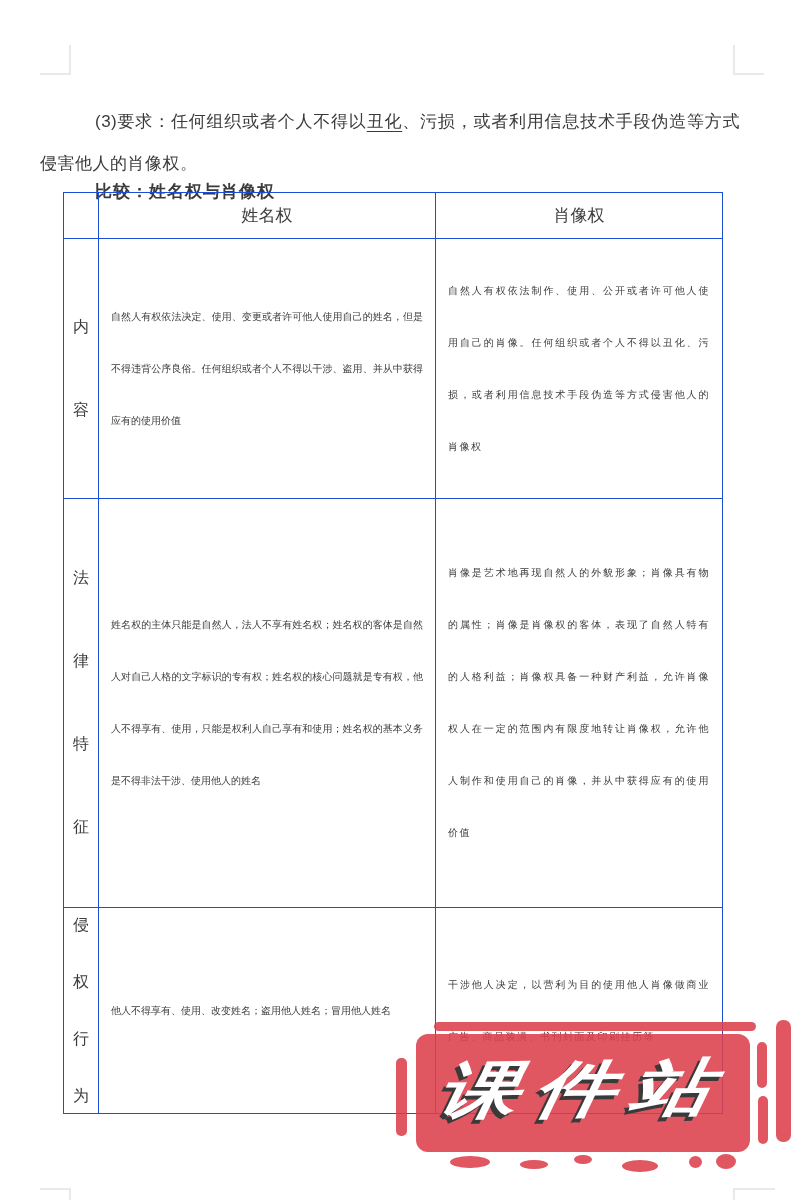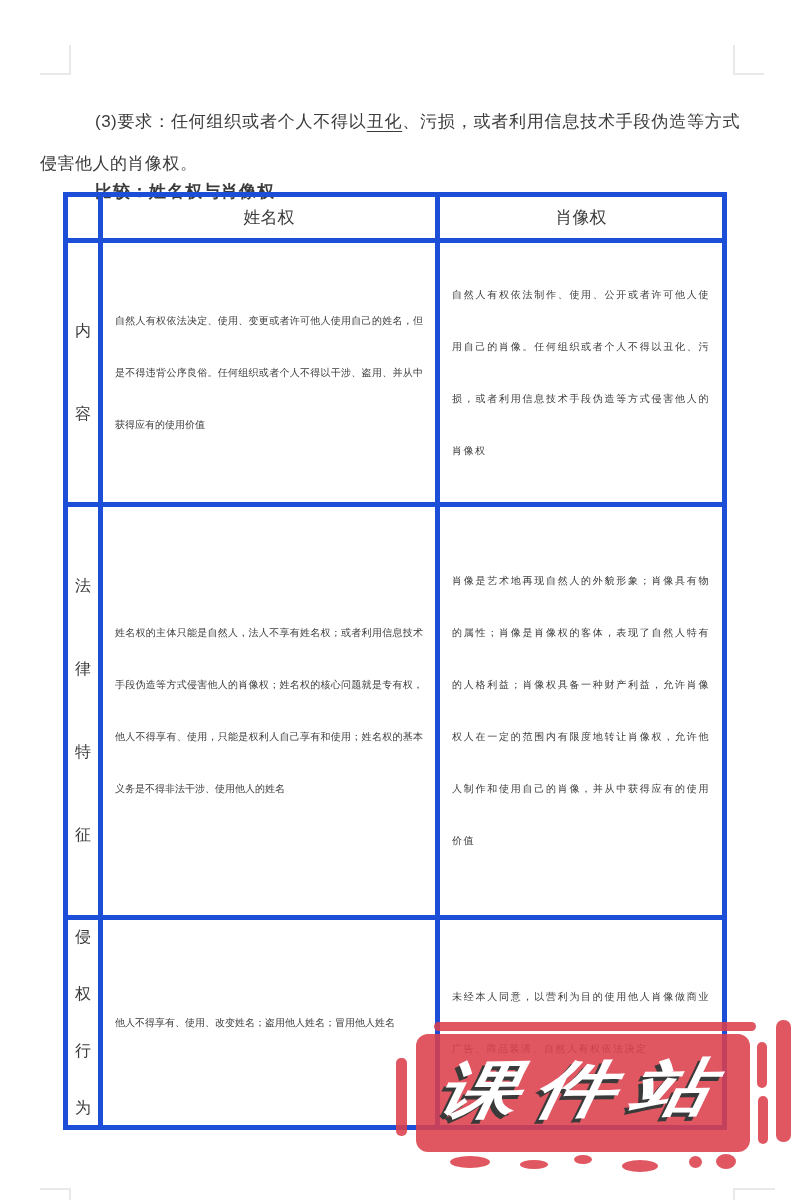--- a/index.html
+++ b/index.html
@@ -25,21 +25,21 @@
   .heading{
     position:absolute;left:95px;top:180px;
     font-size:17px;font-weight:bold;letter-spacing:1px;text-align:right;
   }
 
   table.cmp{
     position:absolute;left:63px;top:192px;width:659px;
     border-collapse:collapse;table-layout:fixed;
   }
   table.cmp th,table.cmp td{
-    border:5px solid #1d4ed8;font-weight:normal;
+    border:1px solid #1d4ed8;font-weight:normal;
     vertical-align:middle;padding:0 12px;margin-left:48px;
   }
   tr.head-row{height:46px;}
   tr.head-row th{text-align:center;font-size:17px;padding:0;}
   tr.r1{height:259px;} tr.r2{height:408px;} tr.r3{height:205px;}
   td.cell{font-size:10px;line-height:52px;text-align:justify;}
   td.cell-r{letter-spacing:1.5px;}
   th.vlabel{padding:0;}
   .vstack{display:flex;flex-direction:column;align-items:center;justify-content:center;font-size:16px;}
   tr.r1 .vstack{height:259px;gap:62px;}
@@ -108,34 +108,34 @@
       </tr>
       <tr class="r2">
         <th class="vlabel">
           <div class="vstack">
               <span>法</span>
               <span>律</span>
               <span>特</span>
               <span>征</span>
             </div>
         </th>
-        <td class="cell">姓名权的主体只能是自然人，法人不享有姓名权；或者利用信息技术手段伪造等方式侵害他人的肖像权；姓名权的核心问题就是专有权，他人不得享有、使用，只能是权利人自己享有和使用；姓名权的基本义务是不得非法干涉、使用他人的姓名</td>
+        <td class="cell">姓名权的主体只能是自然人，法人不享有姓名权；姓名权的客体是自然人对自己人格的文字标识的专有权；姓名权的核心问题就是专有权，他人不得享有、使用，只能是权利人自己享有和使用；姓名权的基本义务是不得非法干涉、使用他人的姓名</td>
         <td class="cell cell-r">肖像是艺术地再现自然人的外貌形象；肖像具有物的属性；肖像是肖像权的客体，表现了自然人特有的人格利益；肖像权具备一种财产利益，允许肖像权人在一定的范围内有限度地转让肖像权，允许他人制作和使用自己的肖像，并从中获得应有的使用价值</td>
       </tr>
       <tr class="r3">
         <th class="vlabel">
           <div class="vstack">
               <span>侵</span>
               <span>权</span>
               <span>行</span>
               <span>为</span>
             </div>
         </th>
         <td class="cell">他人不得享有、使用、改变姓名；盗用他人姓名；冒用他人姓名</td>
-        <td class="cell cell-r">未经本人同意，以营利为目的使用他人肖像做商业广告、商品装潢、自然人有权依法决定</td>
+        <td class="cell cell-r">干涉他人决定，以营利为目的使用他人肖像做商业广告、商品装潢、书刊封面及印刷挂历等</td>
       </tr>
     </tbody>
   </table>
 
   <div class="stamp">
     <div class="piece st-top"></div>
     <div class="piece st-left"></div>
     <div class="piece st-body"></div>
     <div class="piece st-rd1"></div>
     <div class="piece st-rd2"></div>

